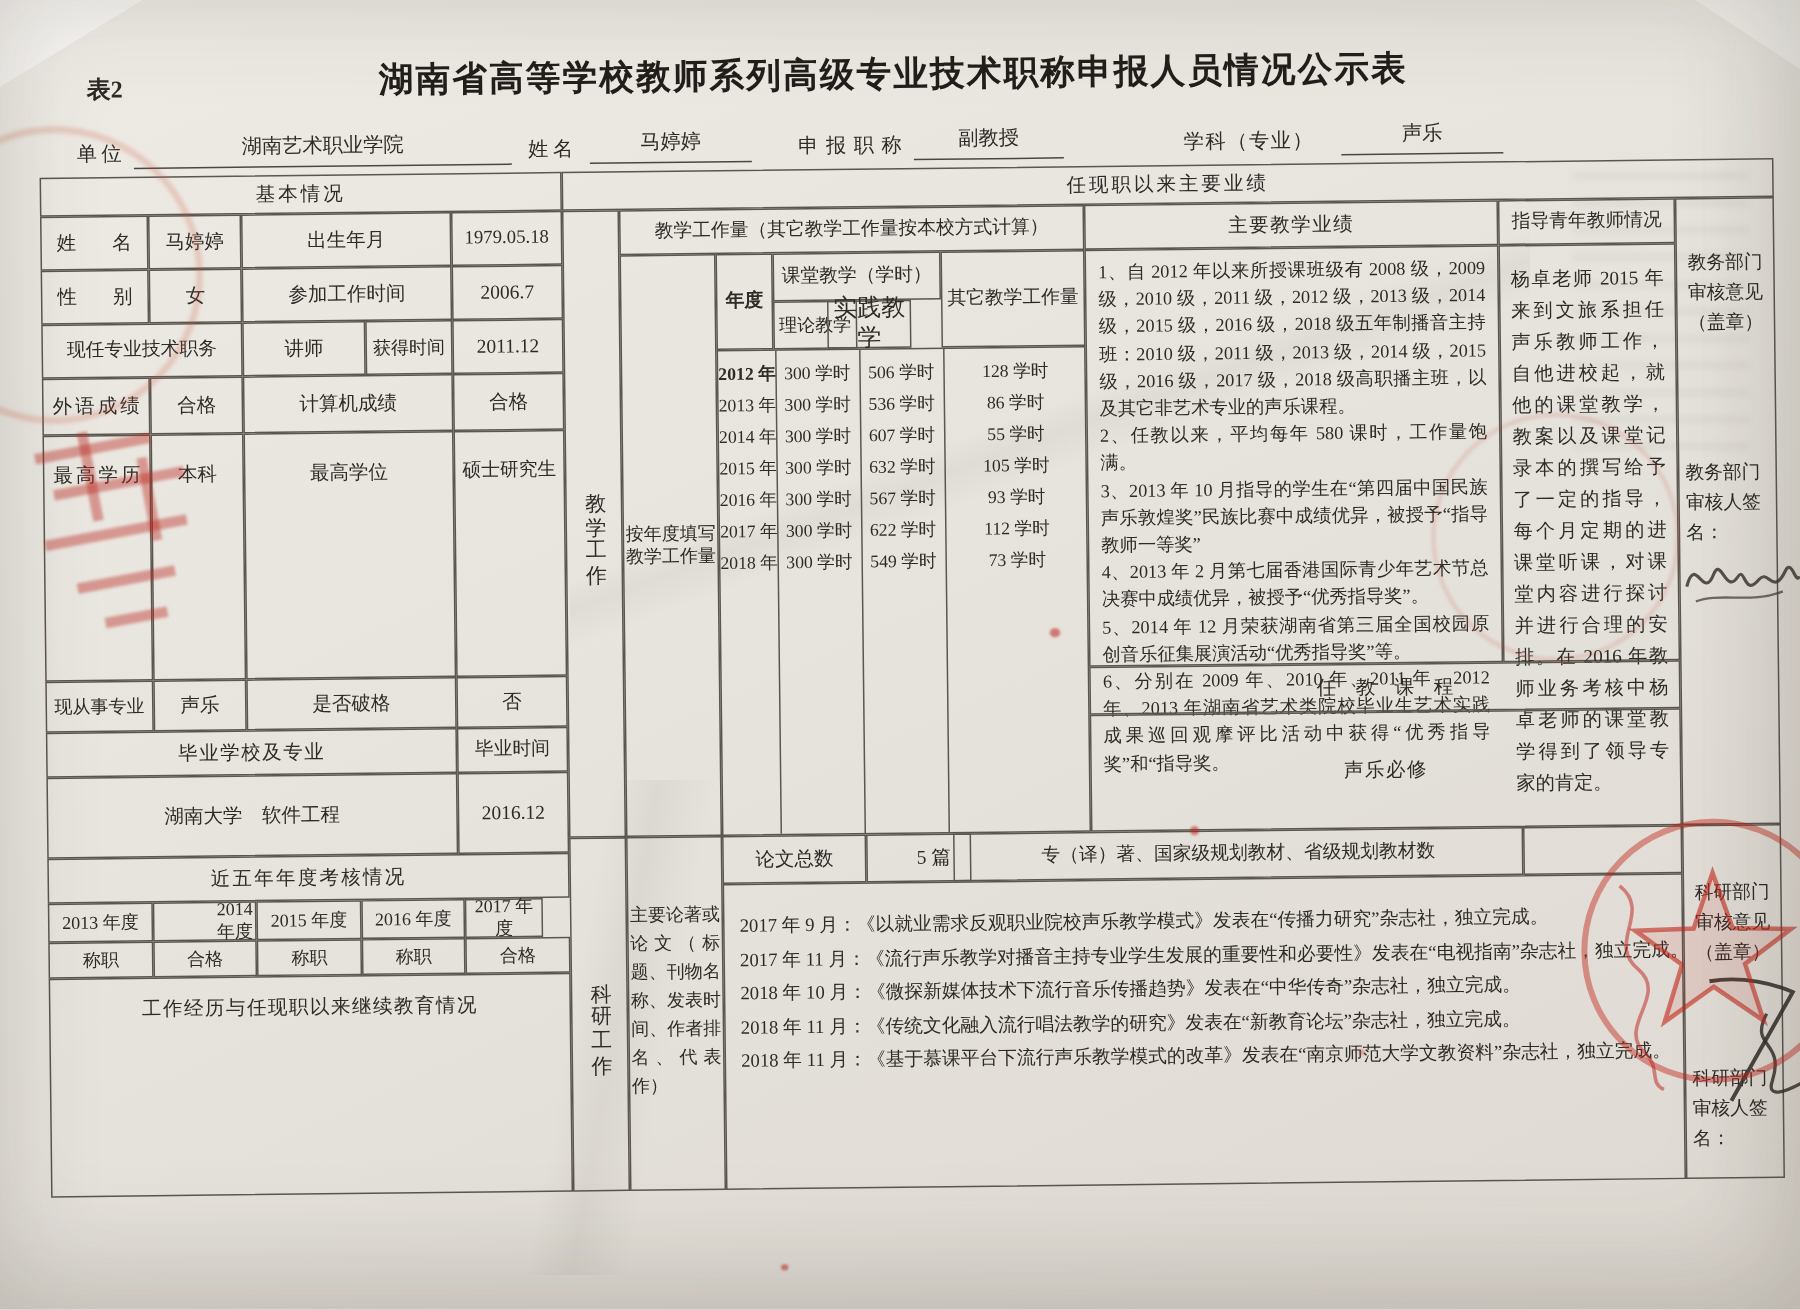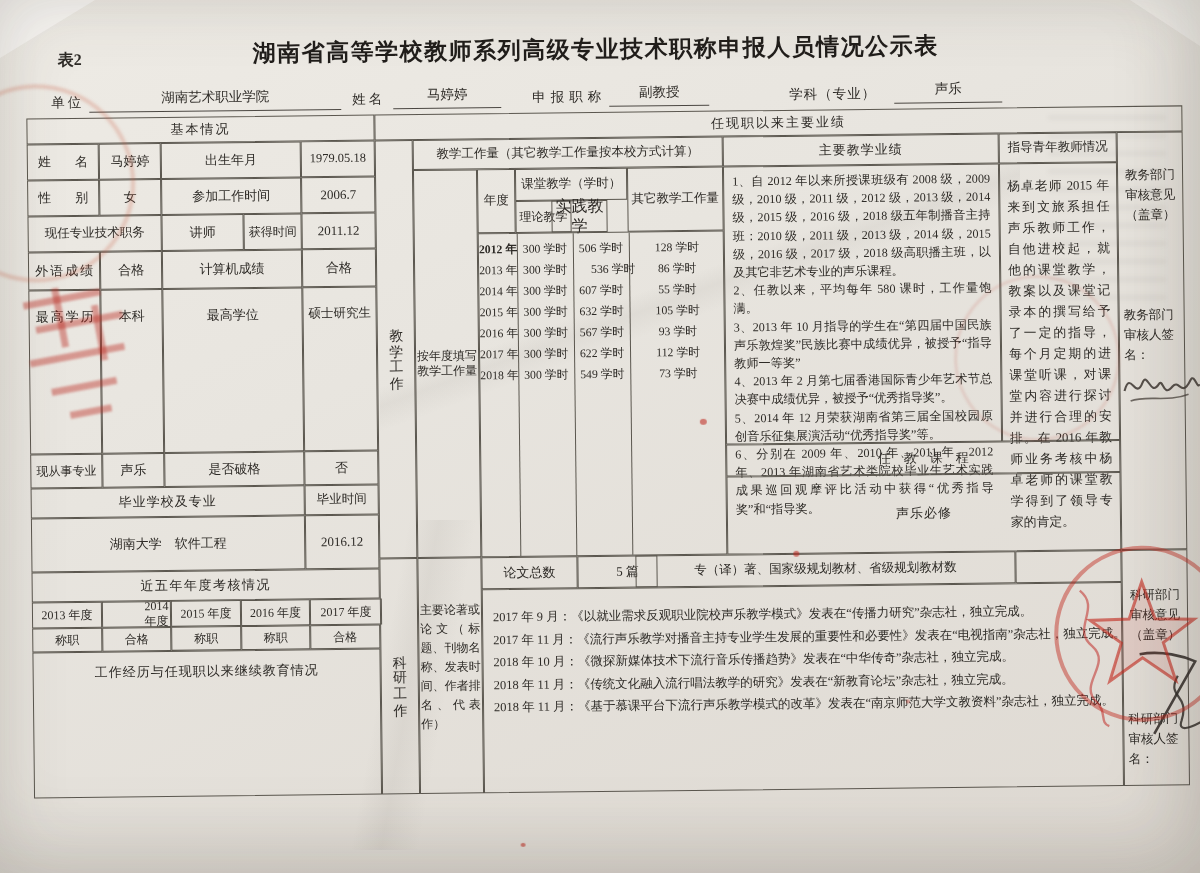--- a/index.html
+++ b/index.html
@@ -114,21 +114,21 @@
       <div class="cell" style="left:274px;top:370px;width:74px;height:30px;font-size:12.5px;">毕业时间</div>
       <div class="cell" style="left:0;top:400px;width:274px;height:54px;">湖南大学　软件工程</div>
       <div class="cell" style="left:274px;top:400px;width:74px;height:54px;">2016.12</div>
 
       <div class="cell" style="left:0;top:454px;width:348px;height:30px;letter-spacing:1.5px;">近五年年度考核情况</div>
 
       <div class="cell" style="left:0;top:484px;width:70px;height:26px;font-size:12px;">2013 年度</div>
       <div class="cell" style="left:70px;top:484px;width:69px;height:26px;font-size:12px;padding-left:40px;">2014 年度</div>
       <div class="cell" style="left:139px;top:484px;width:70px;height:26px;font-size:12px;">2015 年度</div>
       <div class="cell" style="left:209px;top:484px;width:69px;height:26px;font-size:12px;">2016 年度</div>
-      <div class="cell" style="left:278px;top:484px;width:72px;height:26px;font-size:12px;">2017 年度</div>
+      <div class="cell" style="left:278px;top:484px;width:52px;height:26px;font-size:12px;">2017 年度</div>
 
       <div class="cell" style="left:0;top:510px;width:70px;height:24px;font-size:12px;">称职</div>
       <div class="cell" style="left:70px;top:510px;width:69px;height:24px;font-size:12px;">合格</div>
       <div class="cell" style="left:139px;top:510px;width:70px;height:24px;font-size:12px;">称职</div>
       <div class="cell" style="left:209px;top:510px;width:69px;height:24px;font-size:12px;">称职</div>
       <div class="cell" style="left:278px;top:510px;width:70px;height:24px;font-size:12px;">合格</div>
 
       <div class="cell topalign" style="left:0;top:534px;width:348px;height:146px;padding-top:12px;letter-spacing:1px;">工作经历与任现职以来继续教育情况</div>
 
       <div class="cell" style="left:348px;top:0;width:808px;height:26px;letter-spacing:2px;">任现职以来主要业绩</div>
@@ -149,40 +149,40 @@
         <div class="signlab" style="top:172px;">教务部门审核人签名：</div>
         <svg style="position:absolute;left:0;top:228px;" width="80" height="46" viewBox="0 0 80 46">
           <path d="M4 30 C 10 8, 15 40, 22 22 C 27 10, 30 36, 38 24 C 43 16, 42 38, 52 26 C 59 18, 61 38, 70 20 C 74 12, 77 30, 79 24" fill="none" stroke="#3d3631" stroke-width="2.1" opacity=".85"></path>
           <path d="M10 40 C 25 34, 48 42, 68 34" fill="none" stroke="#3d3631" stroke-width="1.6" opacity=".7"></path>
         </svg>
       </div>
 
       <div class="cell" style="left:386px;top:56px;width:64px;height:388px;">
             <span style="width:60px;font-size:12px;display:inline-block;">按年度填写教学工作量</span>
           </div>
-      <div class="cell" style="left:450px;top:56px;width:38px;height:64px;font-size:12.5px;">年度</div>
+      <div class="cell" style="left:450px;top:56px;width:38px;height:64px;font-size:12.5px;font-weight:bold;">年度</div>
       <div class="cell" style="left:488px;top:56px;width:112px;height:32px;font-size:12.5px;white-space:nowrap;">课堂教学（学时）</div>
       <div class="cell" style="left:488px;top:88px;width:56px;height:32px;font-size:12px;">理论教学</div>
       <div class="cell" style="left:524px;top:88px;width:56px;height:32px;font-size:16px;">实践教学</div>
       <div class="cell" style="left:600px;top:56px;width:96px;height:64px;font-size:12.5px;white-space:nowrap;">其它教学工作量</div>
 
       <div class="cell blockcell" style="left:450px;top:120px;width:246px;height:324px;">
         <div class="vline" style="left:38px;"></div>
         <div class="vline" style="left:94px;"></div>
         <div class="vline" style="left:150px;"></div>
         <div class="wrow" style="top:8px;">
           <span style="left:0;width:38px;font-weight:bold;">2012 年</span>
               <span style="left:38px;width:56px;">300 学时</span>
               <span style="left:94px;width:56px;">506 学时</span>
               <span style="left:150px;width:96px;">128 学时</span>
         </div>
         <div class="wrow" style="top:29px;">
           <span style="left:0;width:38px;">2013 年</span>
               <span style="left:38px;width:56px;">300 学时</span>
-              <span style="left:94px;width:56px;margin-left:12px;">536 学时</span>
+              <span style="left:94px;width:56px;">536 学时</span>
               <span style="left:150px;width:96px;">86 学时</span>
         </div>
         <div class="wrow" style="top:50px;">
           <span style="left:0;width:38px;">2014 年</span>
               <span style="left:38px;width:56px;">300 学时</span>
               <span style="left:94px;width:56px;">607 学时</span>
               <span style="left:150px;width:96px;">55 学时</span>
         </div>
         <div class="wrow" style="top:71px;">
           <span style="left:0;width:38px;">2015 年</span>
@@ -221,21 +221,21 @@
 
       <div class="cell blockcell ment" style="left:972px;top:56px;width:118px;height:278px;">杨卓老师 2015 年来到文旅系担任声乐教师工作，自他进校起，就他的课堂教学，教案以及课堂记录本的撰写给予了一定的指导，每个月定期的进课堂听课，对课堂内容进行探讨并进行合理的安排。在 2016 年教师业务考核中杨卓老师的课堂教学得到了领导专家的肯定。</div>
 
       <div class="cell" style="left:696px;top:334px;width:394px;height:32px;letter-spacing:13px;text-indent:13px;">任教课程</div>
       <div class="cell" style="left:696px;top:366px;width:394px;height:78px;letter-spacing:1px;">声乐必修</div>
 
       <div class="cell" style="left:386px;top:444px;width:64px;height:236px;align-items:flex-start;">
             <span style="width:60px;font-size:12px;line-height:19px;display:inline-block;padding-top:42px;text-align:justify;">主要论著或论文（标题、刊物名称、发表时间、作者排名、代表作）</span>
           </div>
       <div class="cell" style="left:450px;top:444px;width:96px;height:32px;">论文总数</div>
-      <div class="cell" style="left:546px;top:444px;width:80px;height:32px;padding-left:20px;">5 篇</div>
+      <div class="cell" style="left:546px;top:444px;width:70px;height:32px;padding-left:20px;">5 篇</div>
       <div class="cell" style="left:604px;top:444px;width:380px;height:32px;font-size:12.5px;white-space:nowrap;">专（译）著、国家级规划教材、省级规划教材数</div>
       <div class="cell" style="left:984px;top:444px;width:106px;height:32px;"></div>
 
       <div class="cell blockcell pubs" style="left:450px;top:476px;width:640px;height:204px;">
         <div>2017 年 9 月：《以就业需求反观职业院校声乐教学模式》发表在“传播力研究”杂志社，独立完成。</div>
         <div>2017 年 11 月：《流行声乐教学对播音主持专业学生发展的重要性和必要性》发表在“电视指南”杂志社，独立完成。</div>
         <div>2018 年 10 月：《微探新媒体技术下流行音乐传播趋势》发表在“中华传奇”杂志社，独立完成。</div>
         <div>2018 年 11 月：《传统文化融入流行唱法教学的研究》发表在“新教育论坛”杂志社，独立完成。</div>
         <div>2018 年 11 月：《基于慕课平台下流行声乐教学模式的改革》发表在“南京师范大学文教资料”杂志社，独立完成。</div>
       </div>

